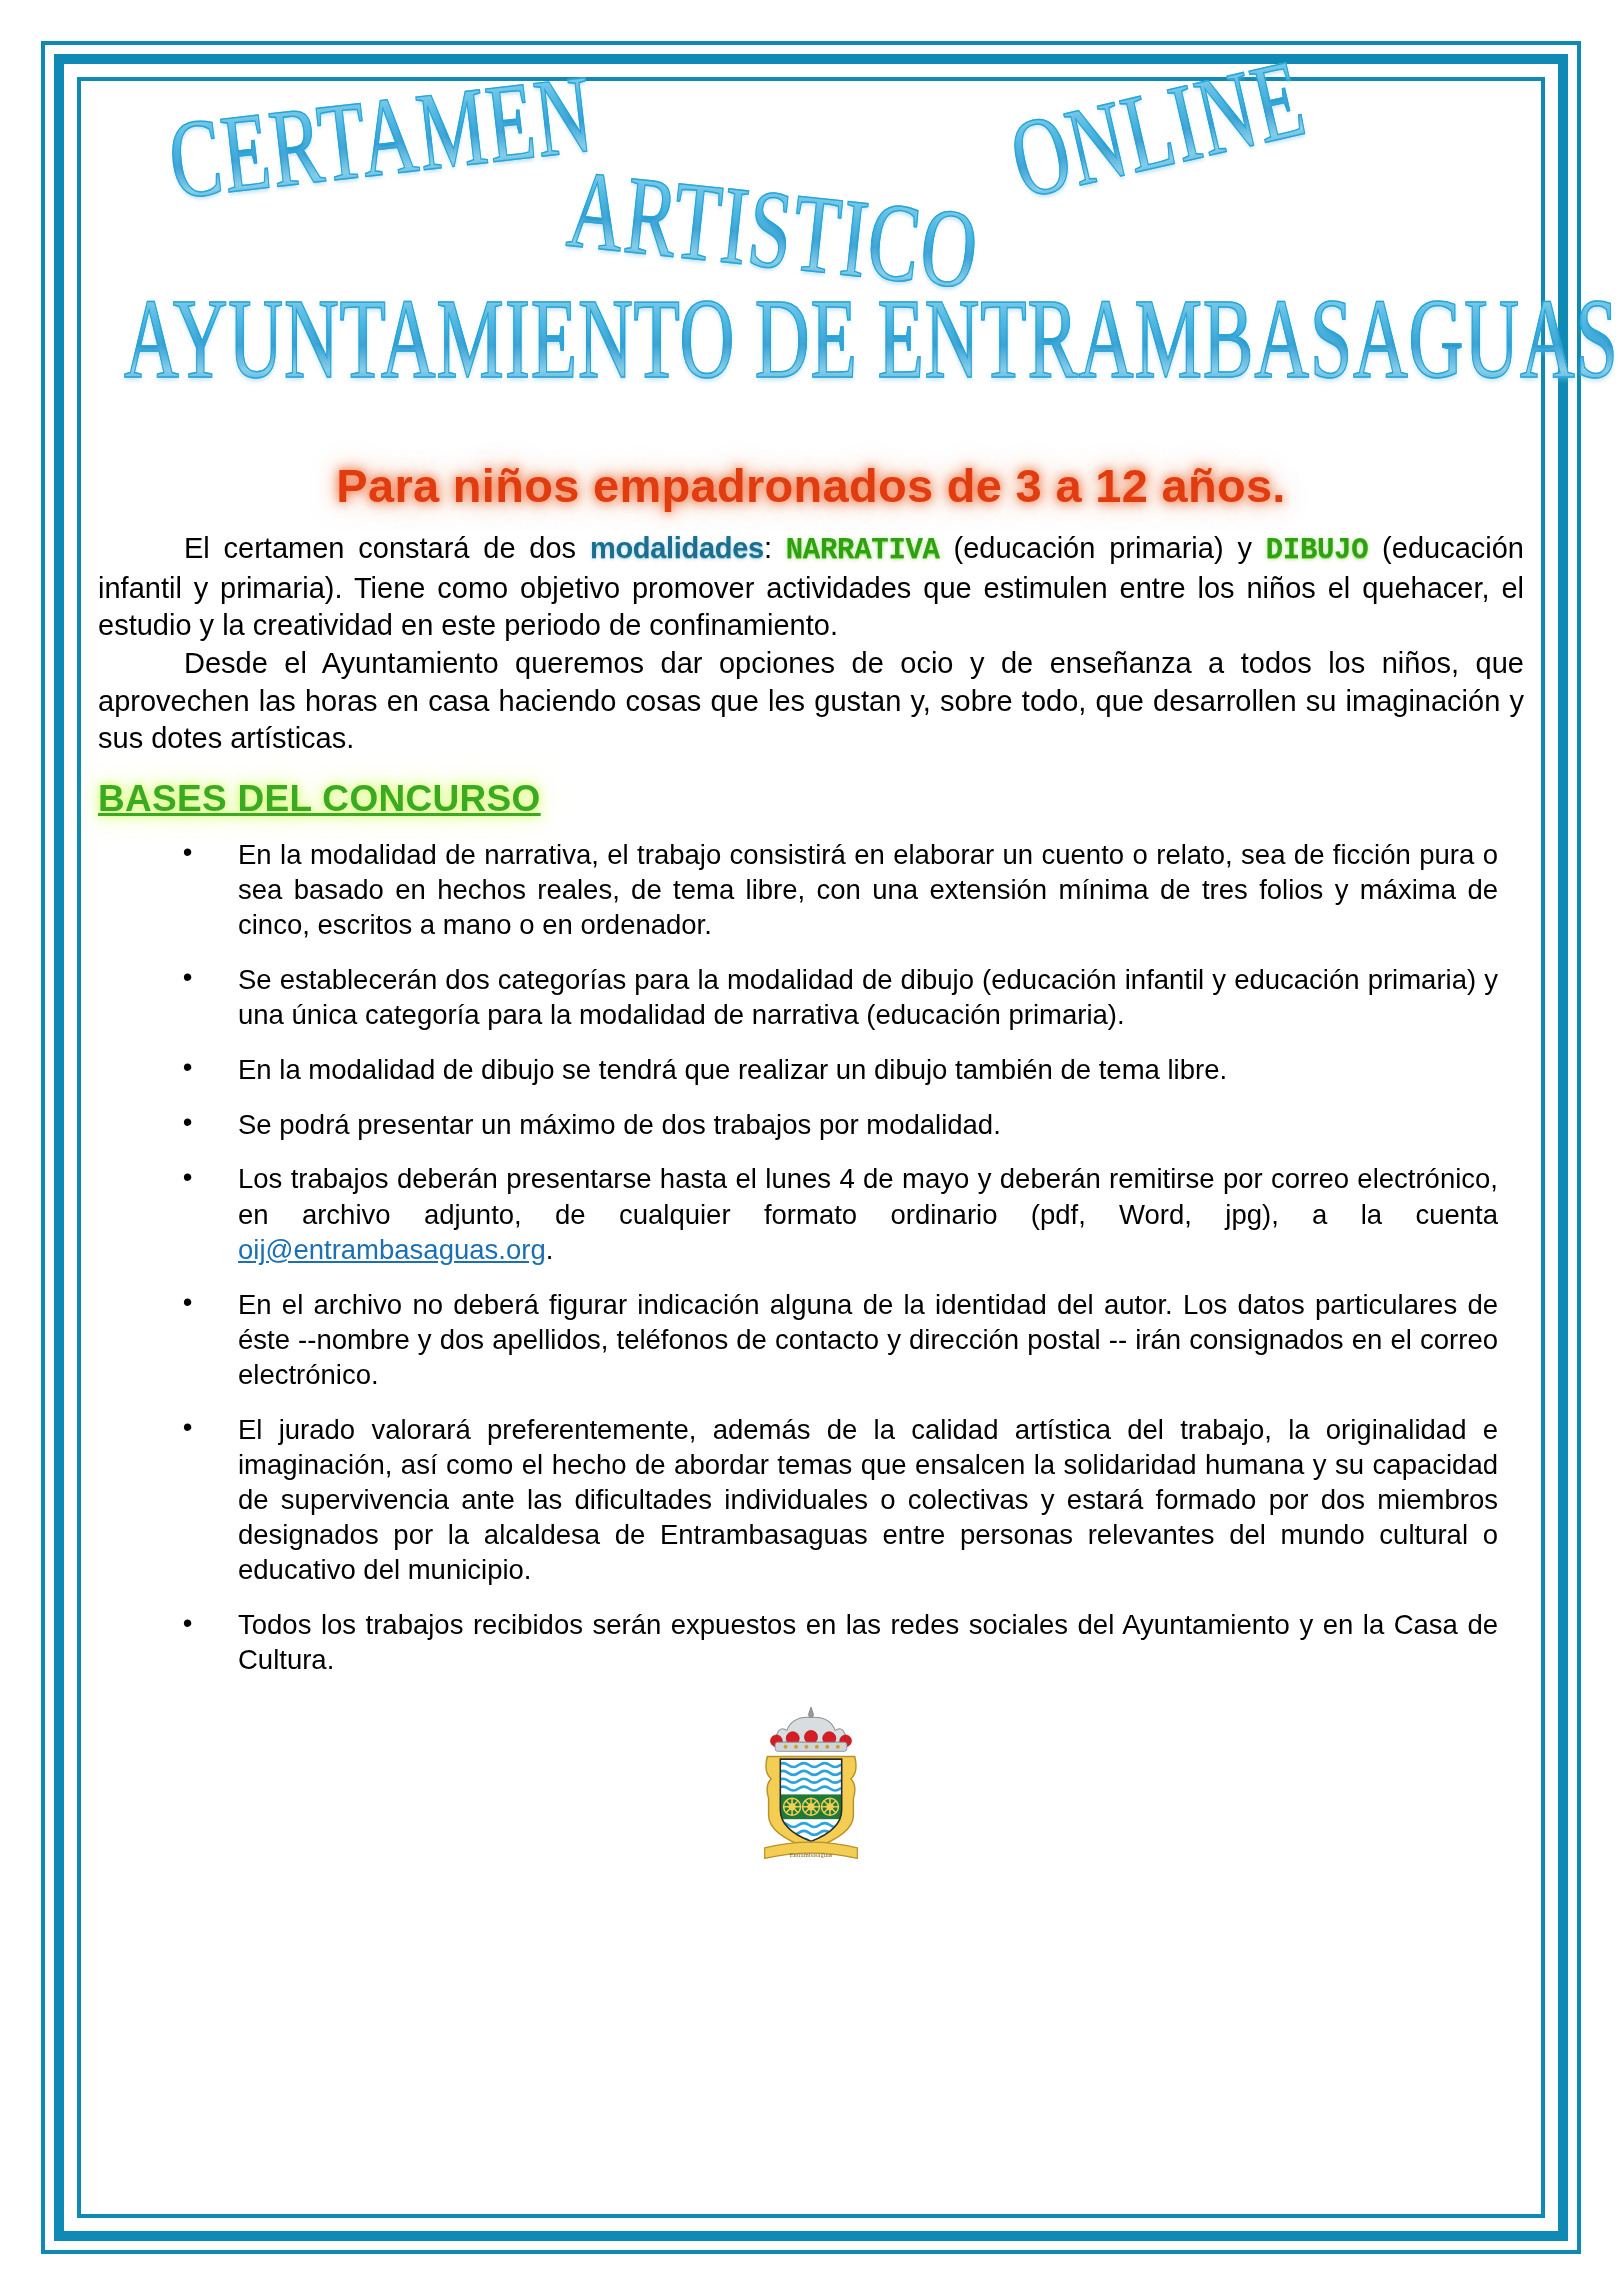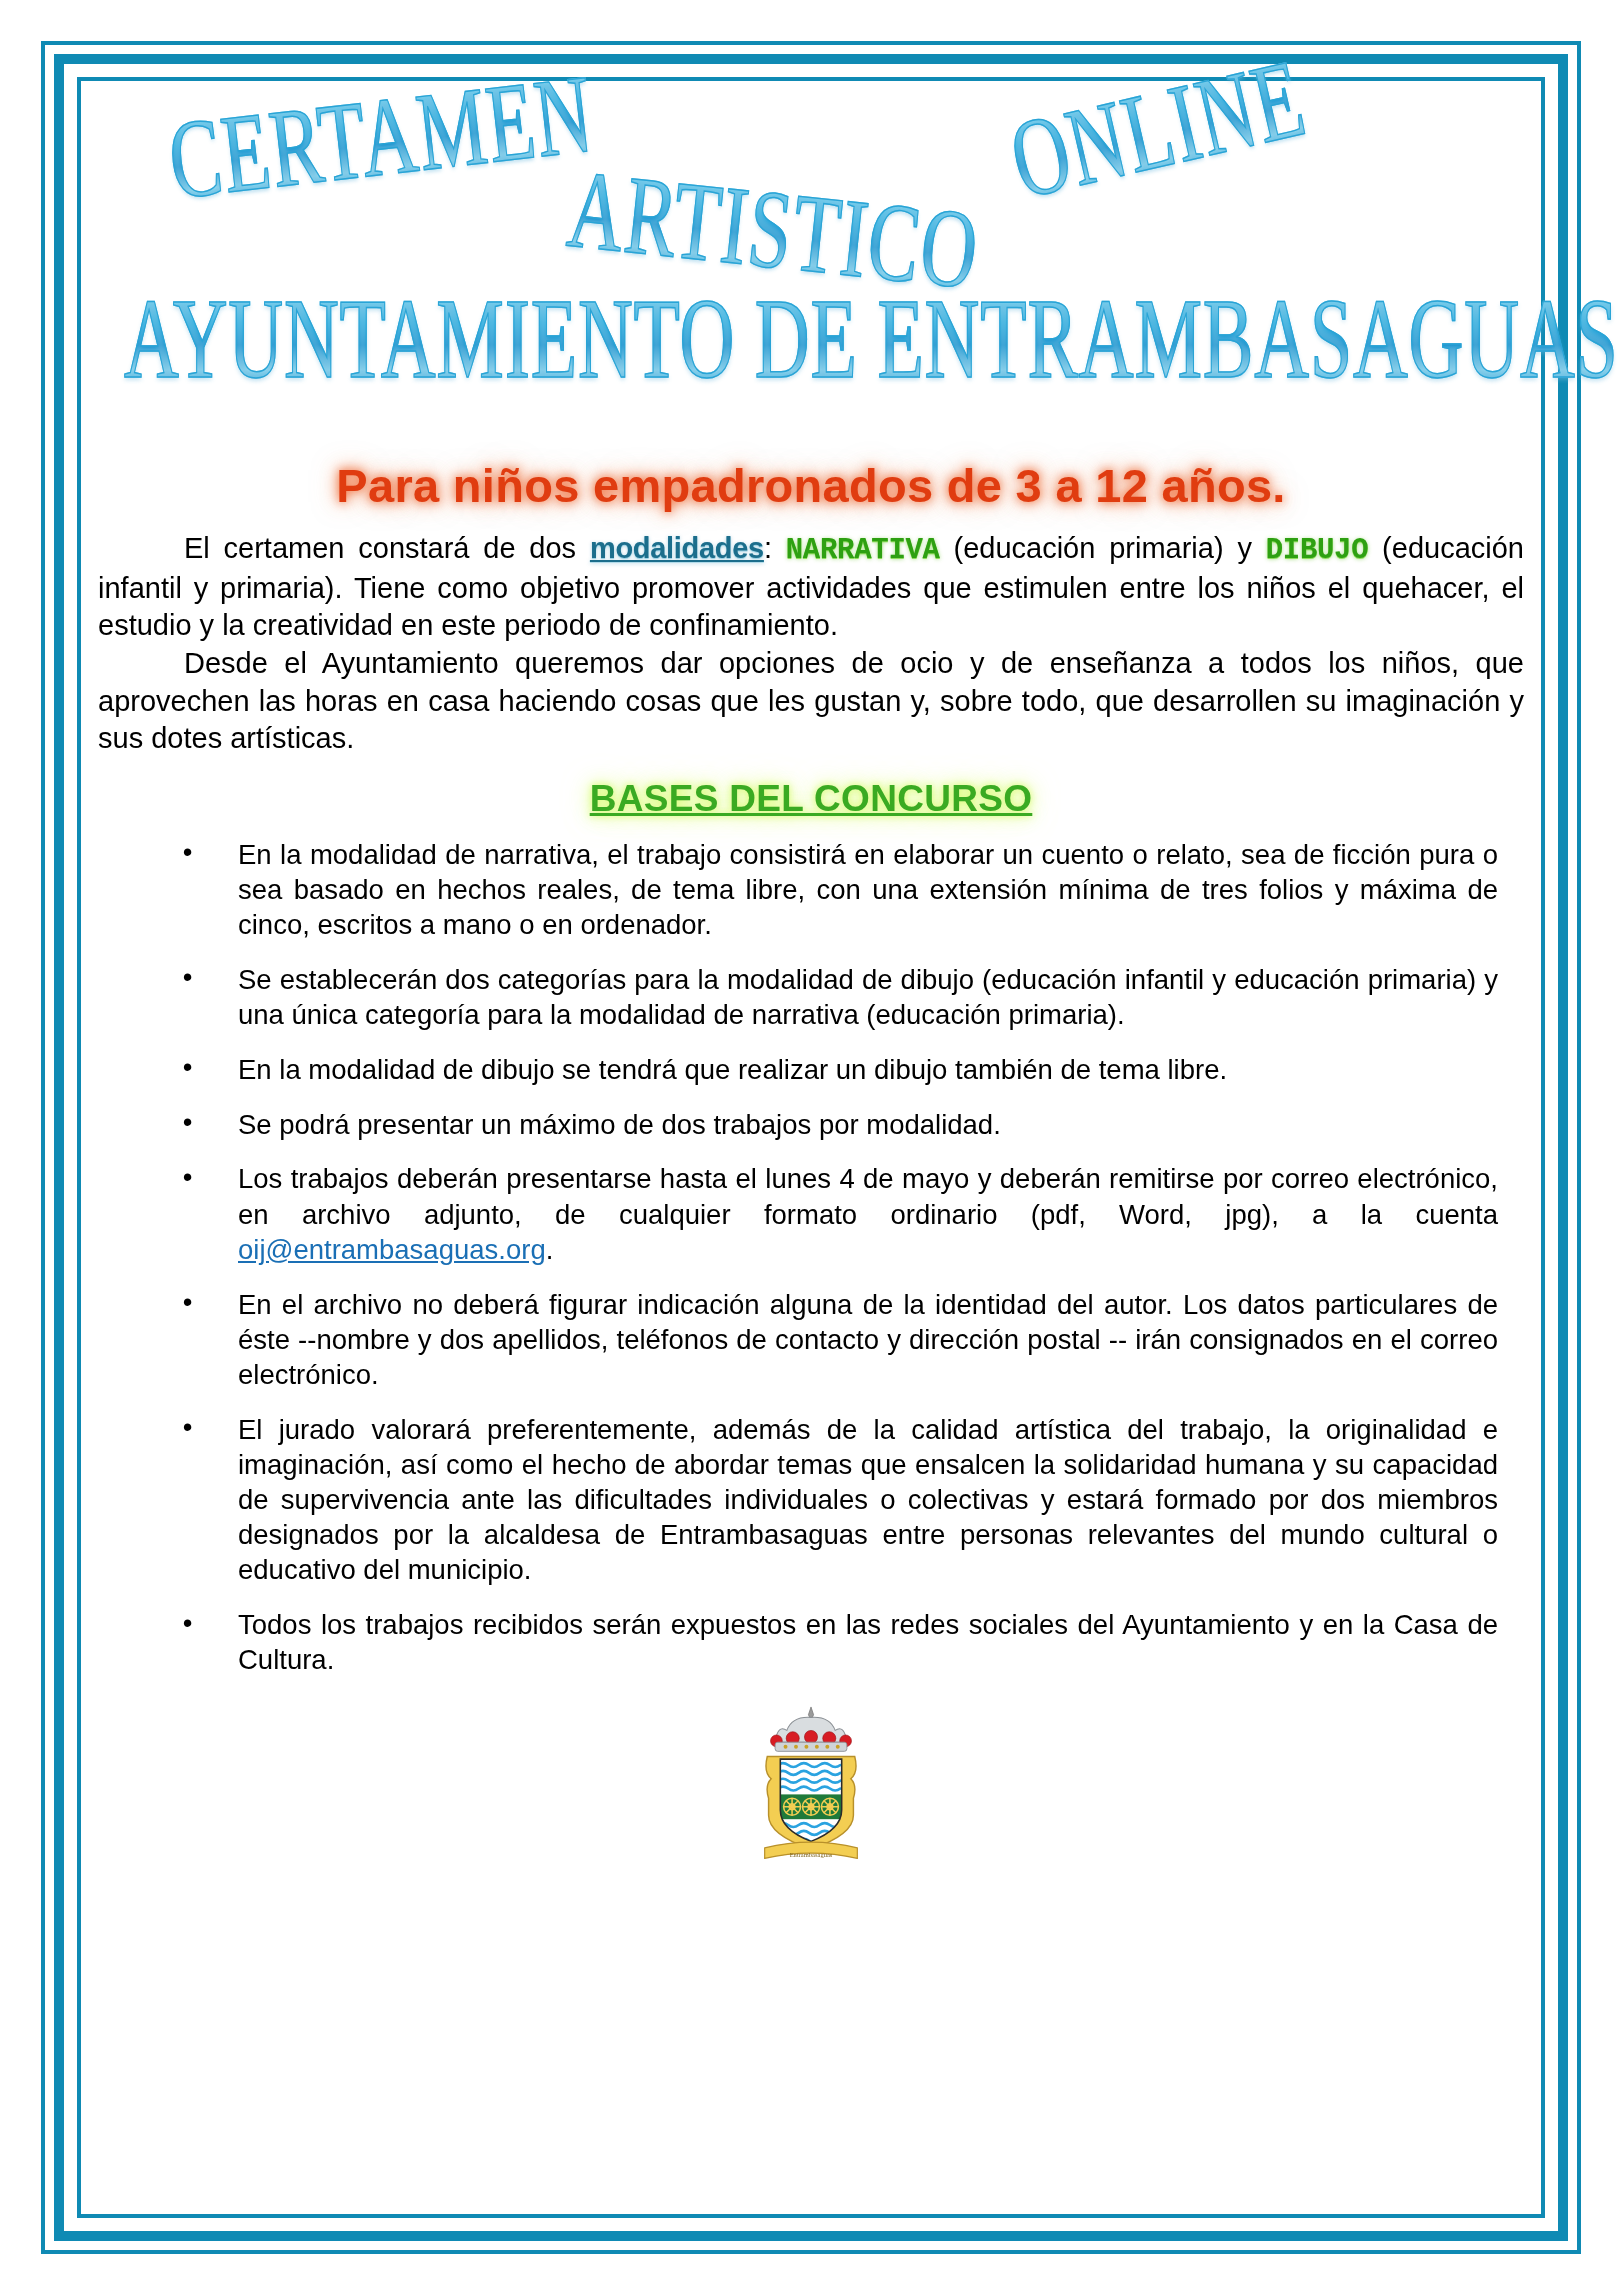--- a/index.html
+++ b/index.html
@@ -135,33 +135,31 @@
     margin: 0;
     color: #000000;
   }
   .para + .para { margin-top: 0; }
 
   .hl-blue {
     font-weight: bold;
     color: #1c6e8c;
     text-shadow: 0 0.7px 0 #9fd4e6, 0 1.3px 3.9px rgba(150,200,220,0.85);
     letter-spacing: -0.3px;
-    text-decoration: underline;
   }
   .hl-green {
     font-weight: bold;
     color: #2ea012;
     text-shadow: 0 0.7px 0 #8ddc5a, 0 1.3px 4.6px rgba(150,215,110,0.85);
     letter-spacing: -0.3px;
     font-family: Liberation Mono, monospace;
   }
 
   
   .bases {
-    text-align: center;
     font-family: "Liberation Sans", sans-serif;
     font-weight: bold;
     font-size: 37px;
     color: #3aaa22;
     text-decoration: underline;
     letter-spacing: 0.3px;
     margin: 19.6px 0 17px 0;
     text-shadow:
       0 0 7.9px rgba(214,250,110,0.98),
       0 0 17px rgba(225,255,130,0.85),

